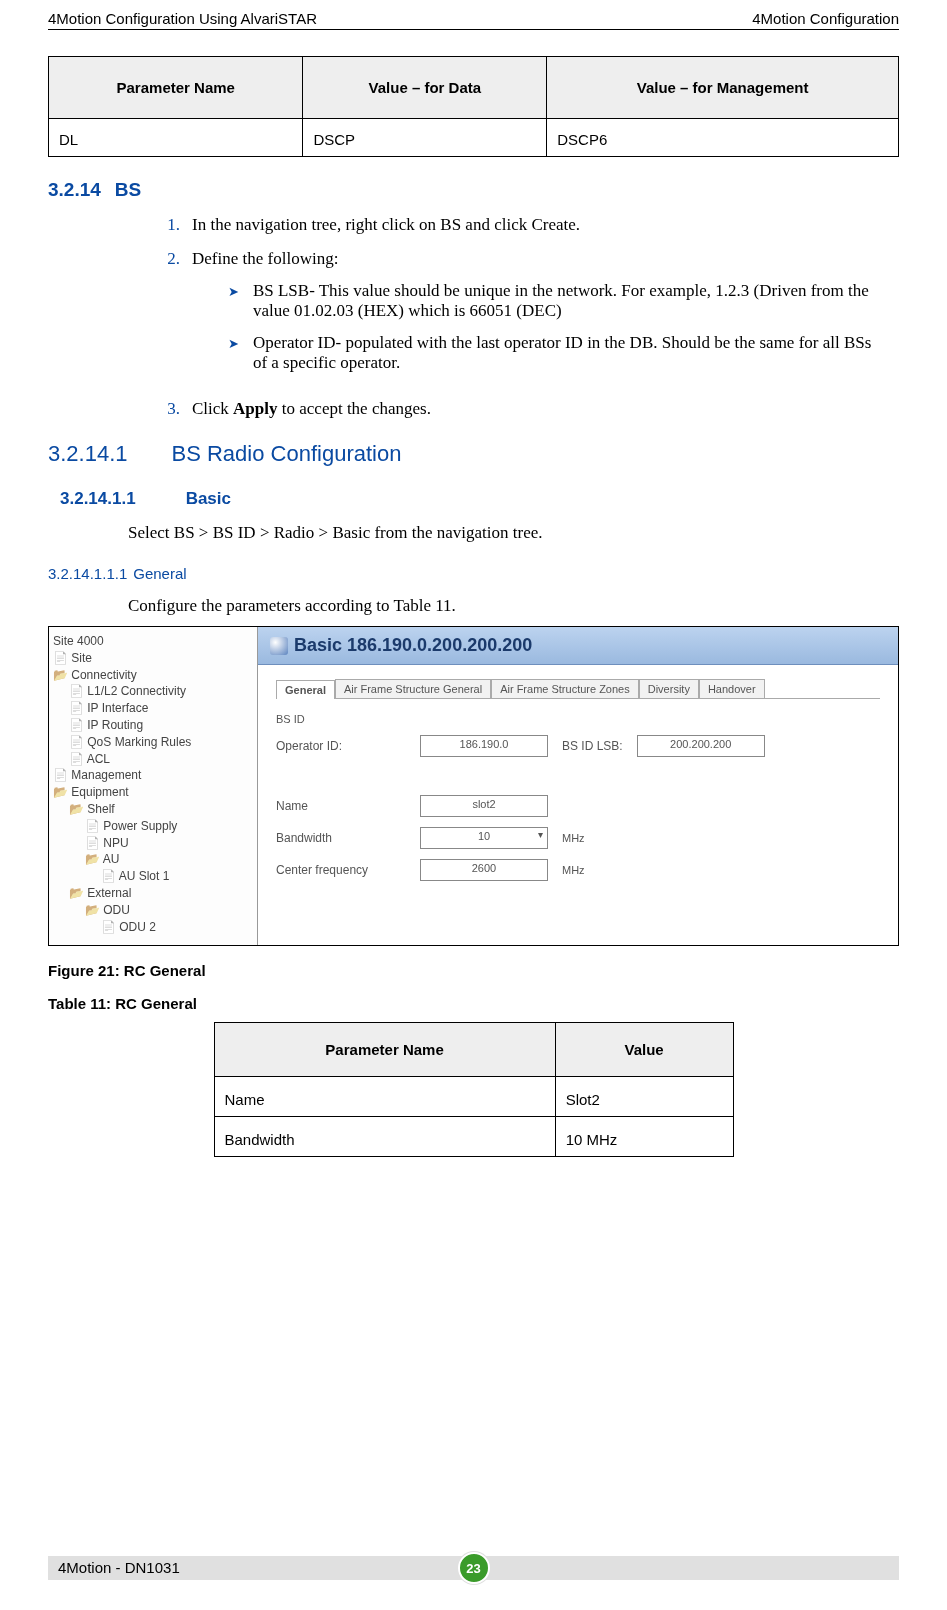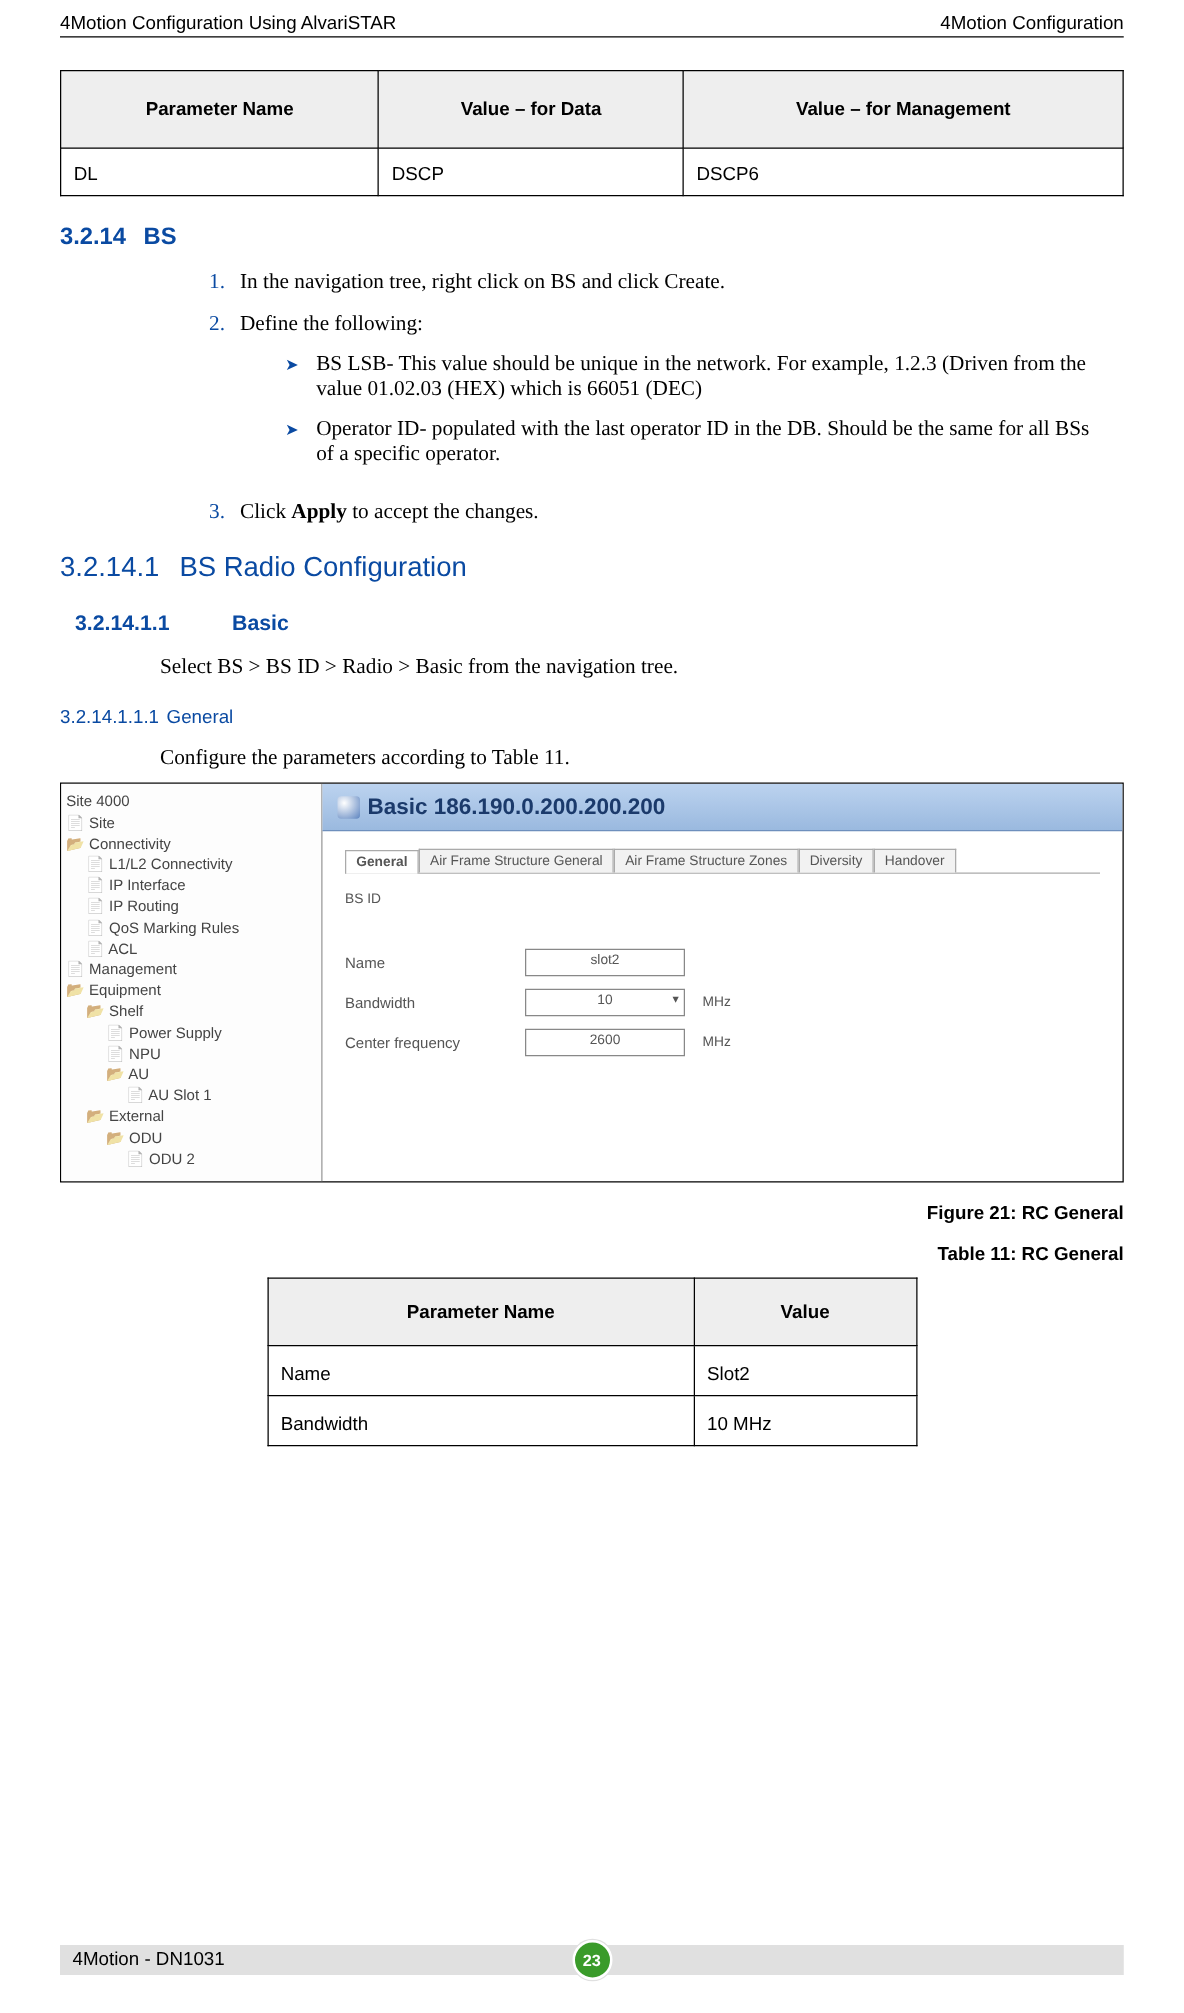--- a/index.html
+++ b/index.html
@@ -99,21 +99,21 @@
     color: #0a4aa2;
     font-size: 13px;
     line-height: 22px;
   }
   .para {
     margin: 14px 0 0 0;
     font-family: Georgia, "Times New Roman", serif;
     font-size: 17px;
   }
   .figure-cap, .table-cap {
-    text-align: right;
+    text-align: left;
     font-weight: bold;
     font-size: 15px;
     margin: 16px 0 10px 0;
   }
   table.small-table {
     border-collapse: collapse;
     margin: 0 auto;
     font-size: 15px;
     width: 520px;
   }
@@ -312,21 +312,21 @@
       </li>
       <li>
         <span class="num">3.</span>
         <span>
           <span>Click </span><b>Apply</b><span> to accept the changes.</span>
         </span>
       </li>
     </ol>
   </div>
 
-  <div class="sec-title h3 flexline" style="gap:16px;text-align:center;">
+  <div class="sec-title h3 flexline" style="gap:44px;text-align:center;">
     <span>3.2.14.1</span>
     <span>BS Radio Configuration</span>
   </div>
 
   <div class="sec-title h4 flexline" style="gap:50px;margin-left:12px;">
     <span>3.2.14.1.1</span>
     <span>Basic</span>
   </div>
 
   <div class="para" style="margin-left:80px;">Select BS &gt; BS ID &gt; Radio &gt; Basic from the navigation tree.</div>
@@ -366,20 +366,26 @@
       </div>
       <div class="formarea">
         <div class="tabs">
           <div class="tab active">General</div>
           <div class="tab">Air Frame Structure General</div>
           <div class="tab">Air Frame Structure Zones</div>
           <div class="tab">Diversity</div>
           <div class="tab">Handover</div>
         </div>
         <div class="fieldset-label">BS ID</div>
+        <div class="row">
+          <span class="lbl">Operator ID:</span>
+          <span class="inp">186.190.0</span>
+          <span class="lbl" style="width:auto;">BS ID LSB:</span>
+          <span class="inp">200.200.200</span>
+        </div>
         <div style="height:18px;"></div>
         <div class="row">
           <span class="lbl">Name</span>
           <span class="inp">slot2</span>
         </div>
         <div class="row">
           <span class="lbl">Bandwidth</span>
           <span class="inp sel">10</span>
           <span class="unit">MHz</span>
         </div>

